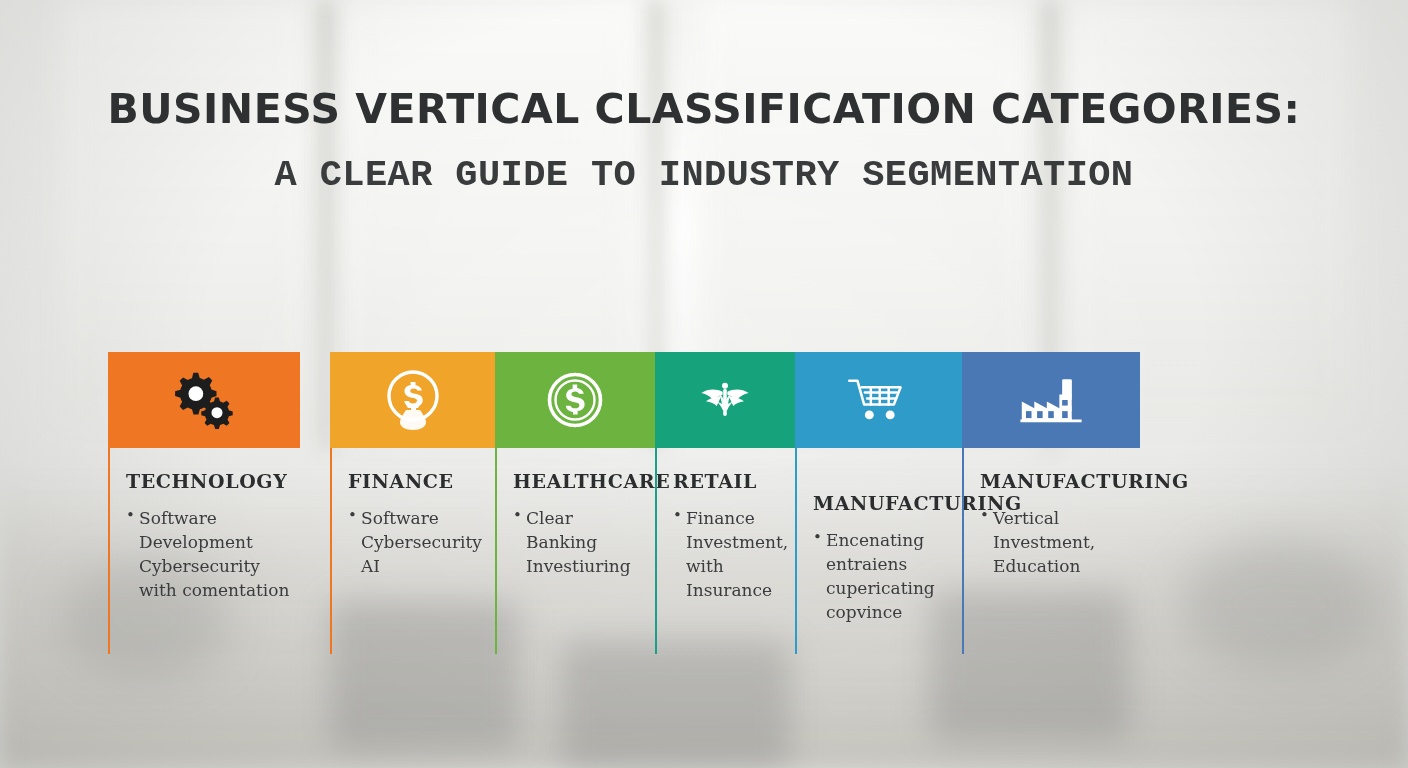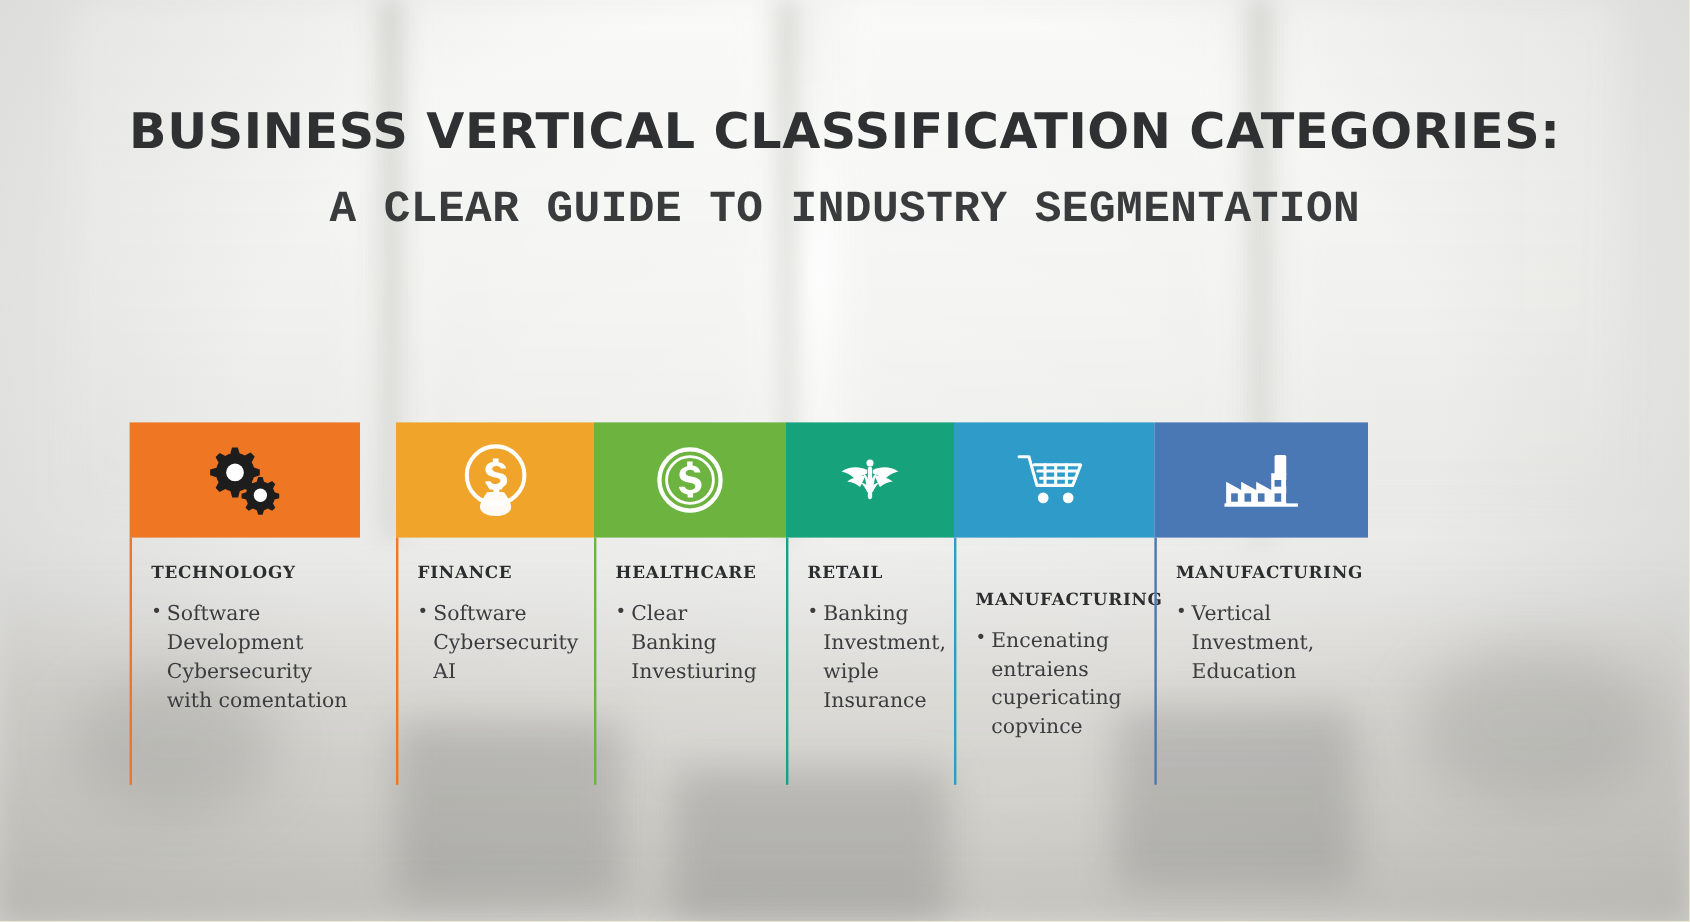--- a/index.html
+++ b/index.html
@@ -11,21 +11,21 @@
     height: 768px;
     overflow: hidden;
     font-family: "Liberation Sans", sans-serif;
     background: #e9e9e7;
   }
   .stage {
     position: relative;
     width: 1408px;
     height: 768px;
     overflow: hidden;
-    background: #fef9c3;
+    background: #f9a8d4;
   }
   
   .bg {
     position: absolute;
     inset: 0;
     background:
       radial-gradient(ellipse 520px 360px at 49% 30%, rgba(255,255,255,0.95) 0%, rgba(255,255,255,0.0) 70%),
       linear-gradient(180deg, #f3f3f1 0%, #ececeb 45%, #e3e3e0 100%);
   }
   .bg-window {
@@ -131,21 +131,21 @@
     top: 96px;
     bottom: 0;
     width: 2px;
   }
   .col-body {
     padding: 22px 10px 0 18px;
   }
   .col-title {
     font-family: "DejaVu Serif", serif;
     font-weight: bold;
-    font-size: 14px;
+    font-size: 19px;
     letter-spacing: 0.6px;
     color: #2c2d2f;
     text-transform: uppercase;
     margin-bottom: 14px;
     white-space: nowrap;
   }
   .col-title.shifted { margin-top: 22px; }
   .bullets {
     margin: 0;
     padding: 0;
@@ -276,21 +276,21 @@
           <path d="M44 20c8 6 10 16 10 24 0-8 2-18 10-24-3.5 9-5 16-5 22h-10c0-6-1.5-13-5-22z" opacity="0.95"></path>
           <path d="M40 34c4 3 8 8 10 14h8c2-6 6-11 10-14-6 1-10 4-14 8-4-4-8-7-14-8z"></path>
         </g>
       </svg>
           </div>
         </div>
         <div class="col-rule" style="background: rgb(27, 158, 138);"></div>
         <div class="col-body">
           <div class="col-title">Retail</div>
           <ul class="bullets">
-            <li>Banking Investment, wiple Insurance</li>
+            <li>Finance Investment, with Insurance</li>
           </ul>
         </div>
       </div>
       <div class="col" style="width: 167px;">
         <div class="col-head" style="background: rgb(47, 155, 201);">
           <div class="icon-wrap">
             <svg width="86" height="64" viewBox="0 0 86 64">
         <g fill="none" stroke="white" stroke-width="3.4" stroke-linecap="round" stroke-linejoin="round">
           <path d="M3 6h11l9 32h40l9-23H20"></path>
           <path d="M24 22h43M27 30h39M32 15v23M44 15v23M56 15v23"></path>

